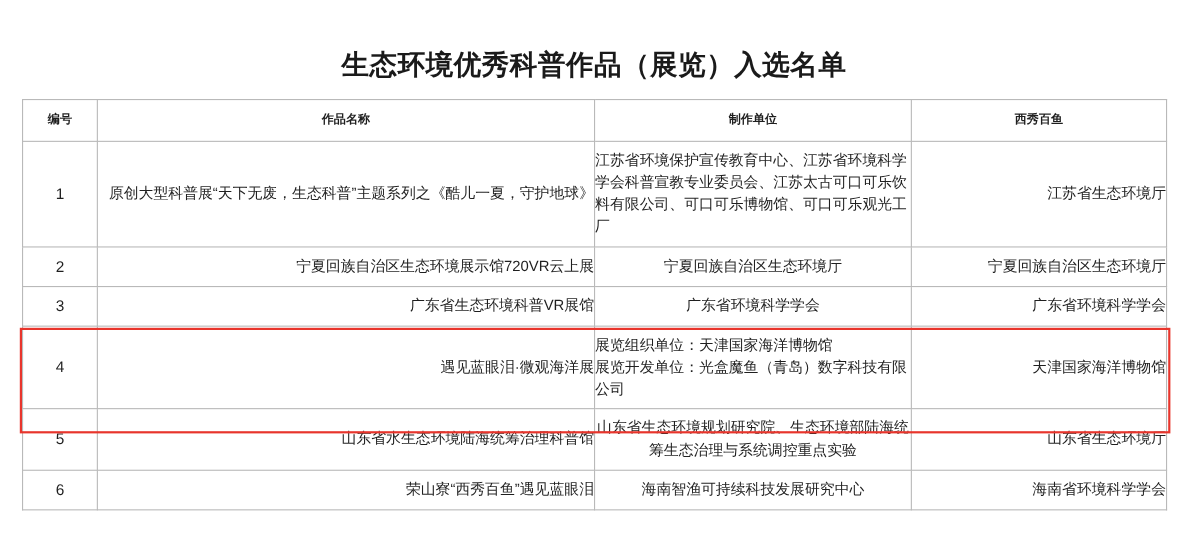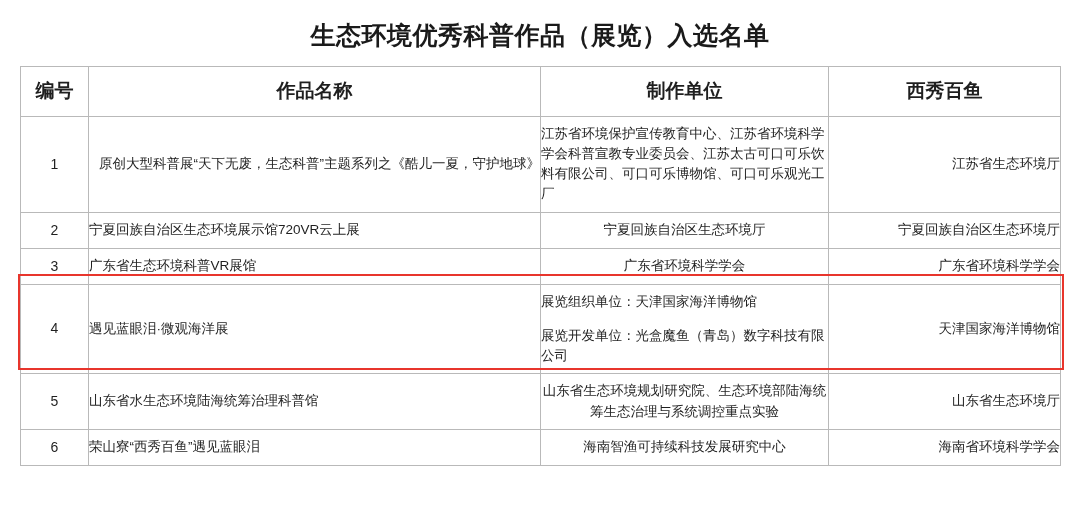--- a/index.html
+++ b/index.html
@@ -22,20 +22,21 @@
   }
   .doc-title {
     text-align: center;
     font-size: 25px;
     font-weight: bold;
     color: #1a1a1a;
     letter-spacing: 0.5px;
     padding-top: 20px;
     padding-bottom: 16px;
     line-height: 1.2;
+    margin-top: 24px;
   }
   .table-wrap {
     margin: 0 20px;
     position: relative;
   }
   table.list {
     width: 1040px;
     border-collapse: collapse;
     table-layout: fixed;
     font-size: 13.5px;
@@ -43,38 +44,38 @@
   table.list th, table.list td {
     border: 1px solid #b9b9b9;
     padding: 7px 0;
     vertical-align: middle;
     line-height: 1.5;
     color: #1f1f1f;
   }
   table.list th {
     font-weight: bold;
     text-align: center;
-    font-size: 19px;
+    font-size: 11px;
     padding: 10px 8px;
   }
   .col-no    { width: 68px; }
   .col-name  { width: 452px; }
   .col-maker { width: 288px; }
   .col-rec   { width: 232px; }
 
   td.c-no { text-align: center; font-size: 14px; }
-  td.c-name { text-align: left; }
+  td.c-name { text-align: right; }
   td.c-maker { text-align: left; }
   td.c-rec { text-align: right; }
 
   td.c-name.left { text-align: right; }
   td.c-maker.center { text-align: center; }
 
   .maker-block { margin: 0; }
-  .maker-block + .maker-block { margin-top: 14px; }
+  .maker-block + .maker-block { }
 
   
   .highlight-box {
     position: absolute;
     border: 2px solid #e8352c;
     pointer-events: none;
     box-sizing: border-box;
   }
 </style>
 </head>

